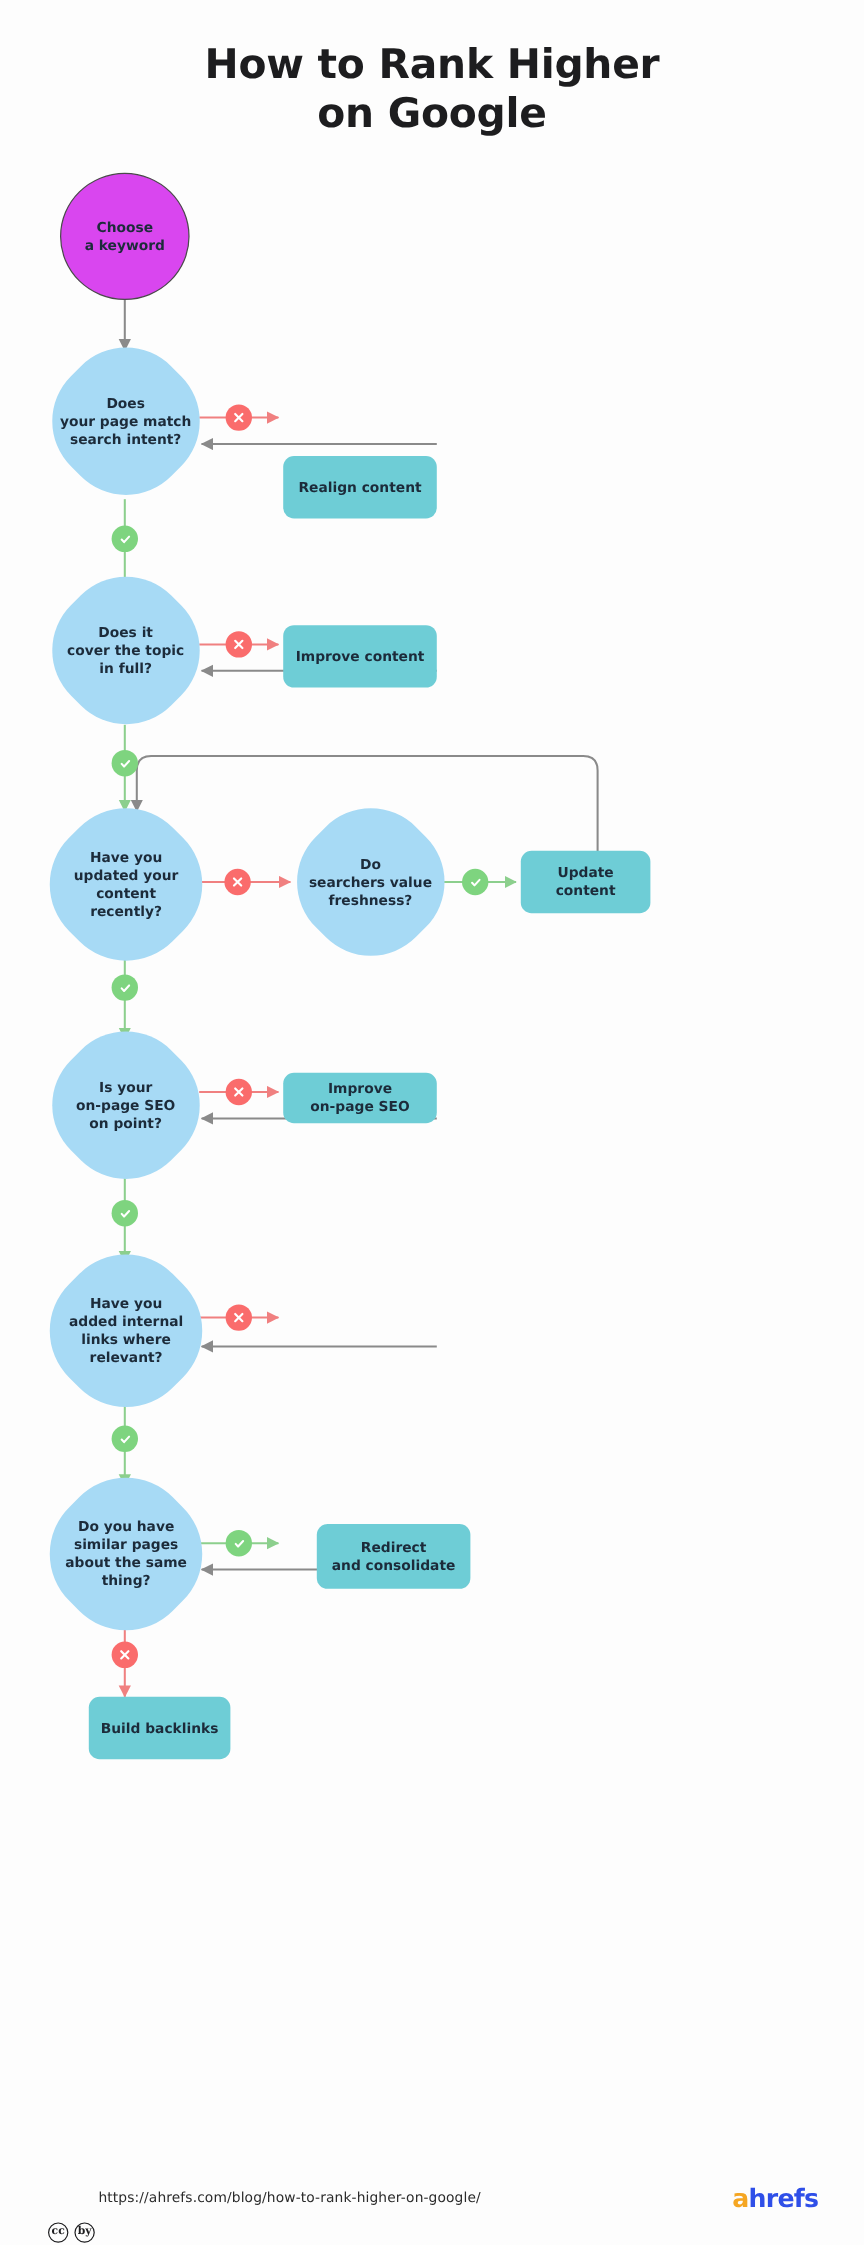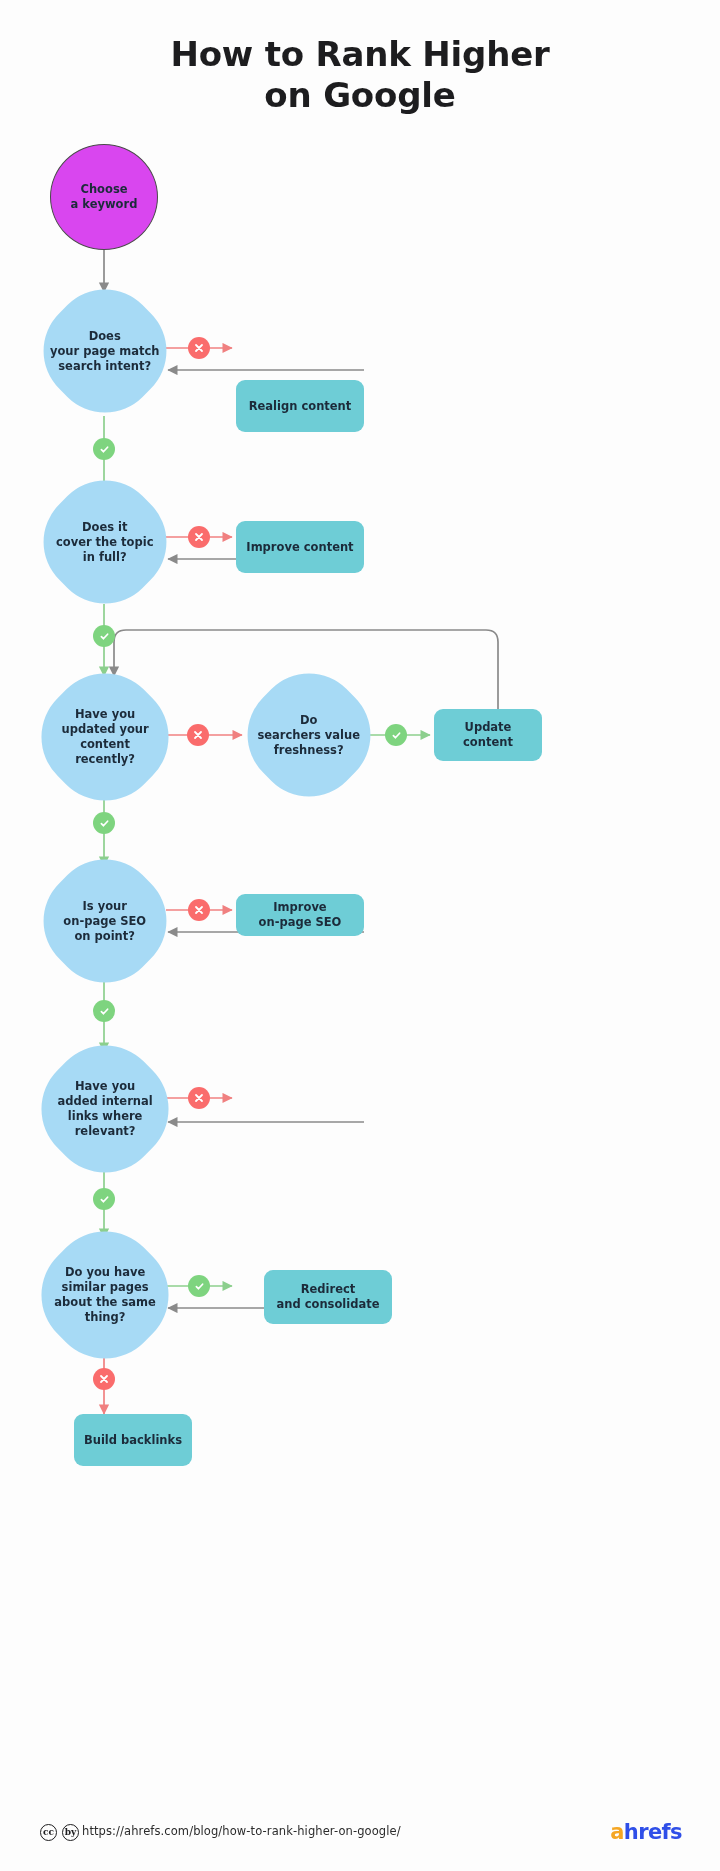--- a/index.html
+++ b/index.html
@@ -93,20 +93,21 @@
     position:absolute;left:40px;top:4px;
     display:flex;gap:5px;align-items:center;
   }
   .cc{
     width:15px;height:15px;border-radius:50%;
     border:1.3px solid #1d1d1f;
     display:flex;align-items:center;justify-content:center;
     font-size:9px;font-weight:700;color:#1d1d1f;
     font-family:"DejaVu Serif","Liberation Serif",serif;
     line-height:1;
+    margin-top:28px;
   }
   #footer-url{
     position:absolute;left:82px;top:4px;
     font-size:11.5px;
     color:#2b2b2b;
     letter-spacing:0.1px;
   }
   #logo{
     position:absolute;right:38px;top:0px;
     font-size:21px;font-weight:800;letter-spacing:-0.6px;text-align:right;

